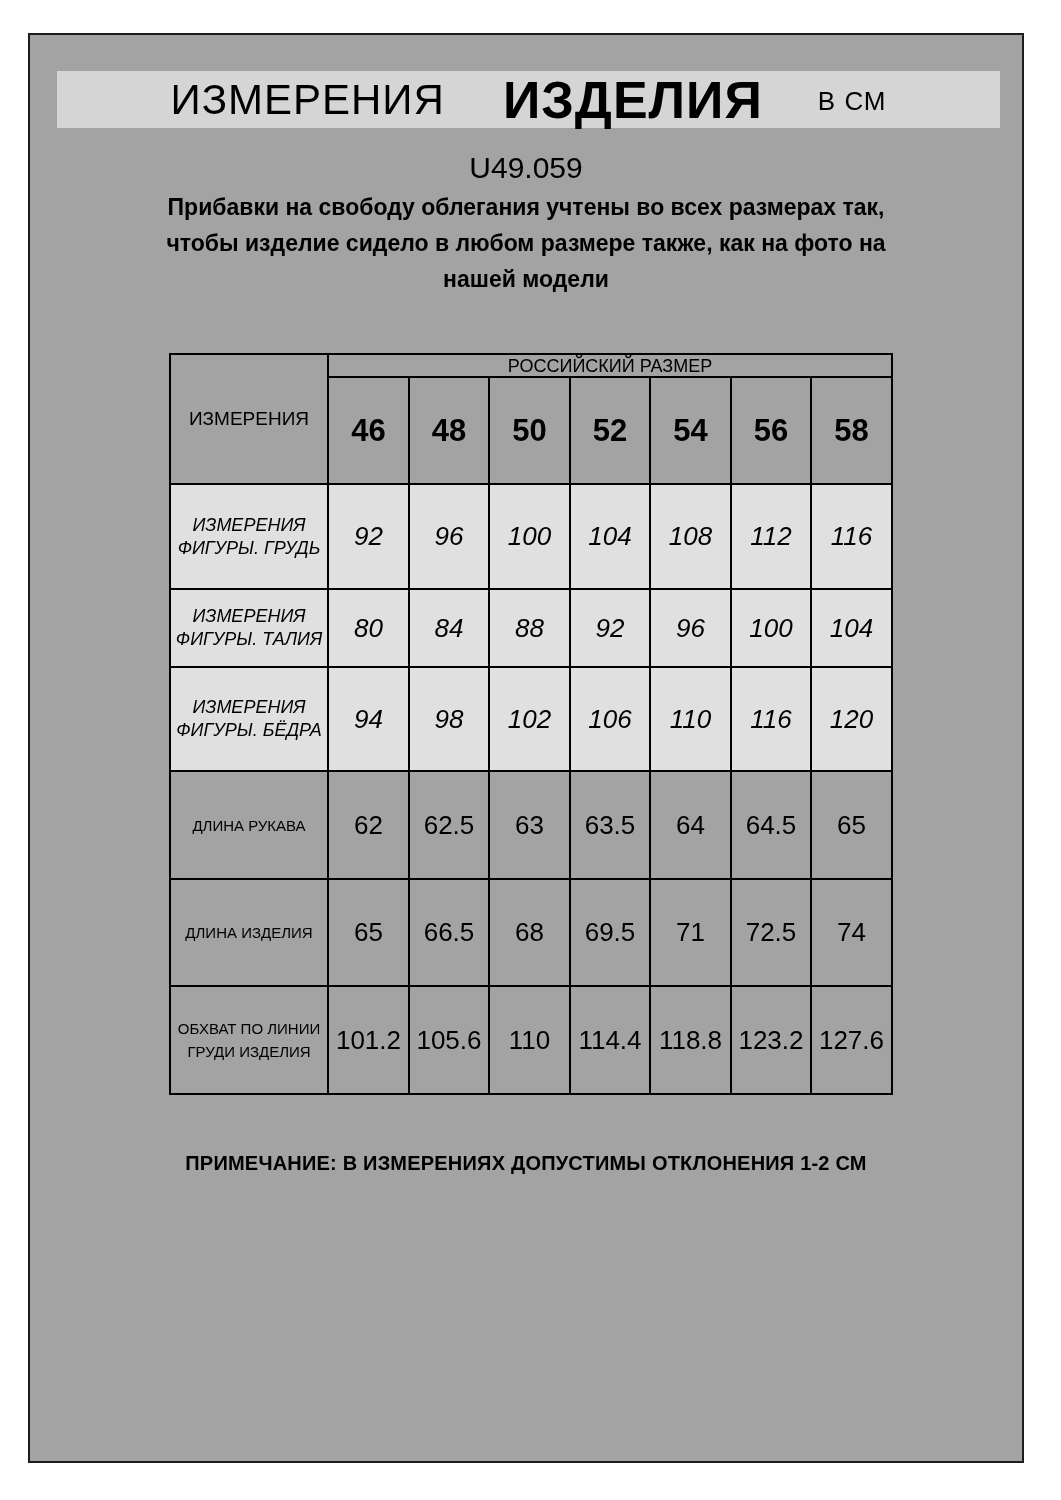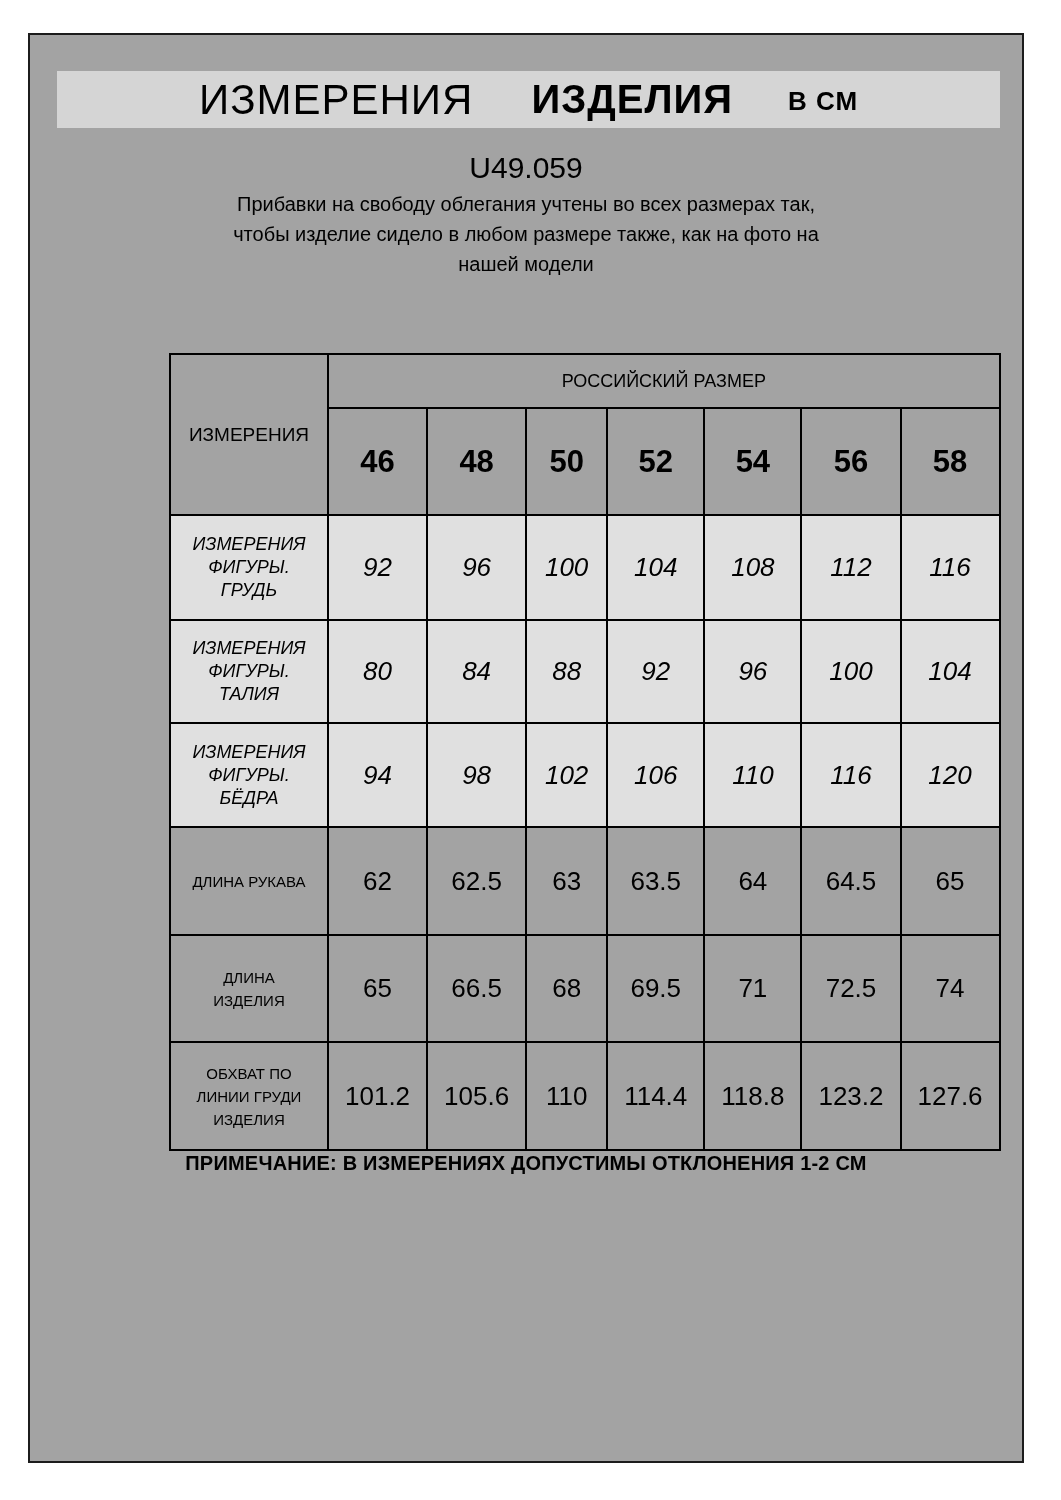--- a/index.html
+++ b/index.html
@@ -15,45 +15,45 @@
     border:2px solid #1c1c1c; background:#a3a3a3;
   }
   
   .banner {
     position:absolute; left:27px; top:36px;
     width:943px; height:57px;
     background:var(--banner-bg,#d5d5d5);
     display:flex; align-items:center; justify-content:center;
   }
   .banner-t1 { font-size:42px; font-weight:normal; letter-spacing:1px; }
-  .banner-t2 { font-size:40px; font-weight:bold; letter-spacing:1px; margin-left:58px; }
-  .banner-units { font-size:26px; font-weight:bold; letter-spacing:1px; margin-left:55px; padding-top:4px; }
+  .banner-t2 { font-size:52px; font-weight:bold; letter-spacing:1px; margin-left:58px; }
+  .banner-units { font-size:26px; font-weight:normal; letter-spacing:1px; margin-left:55px; padding-top:4px; }
   
   .article {
     position:absolute; left:0; top:116px; width:100%;
     text-align:center; font-size:30px; font-weight:normal;
   }
   .desc {
     position:absolute; left:0; top:154px; width:100%;
-    text-align:center; font-size:20px; font-weight:normal;
-    line-height:30px; white-space:pre-line;
+    text-align:center; font-size:23px; font-weight:bold;
+    line-height:36px; white-space:pre-line;
   }
   
   table.size-table {
     position:absolute; left:139px; top:318px;
     border-collapse:collapse; table-layout:fixed;
   }
   .size-table td {
     border:2px solid #000; text-align:center; vertical-align:middle;
-    padding:16px; overflow:hidden;
+    padding:0; overflow:hidden;
   }
   .group-row   { height:23px; }
   .size-row    { height:107px; }
   .row-chest   { height:105px;border-radius:22px; }
-  .row-waist   { height:92px; }
+  .row-waist   { height:78px; }
   .row-hips    { height:104px; }
   .row-sleeve  { height:108px; }
   .row-length  { height:107px; }
   .row-girth   { height:108px;margin-top:28px; }
   .group-hdr { font-size:18px; line-height:20px; }
   .size-hdr  { font-size:31px; font-weight:bold; }
   .corner    { font-size:19px; }
   .rlabel    { font-size:15px; line-height:23px; padding:0 4px; }
   .val       { font-size:26px; }
   tr.shaded td { background:var(--row-bg,#e0e0e0); }

